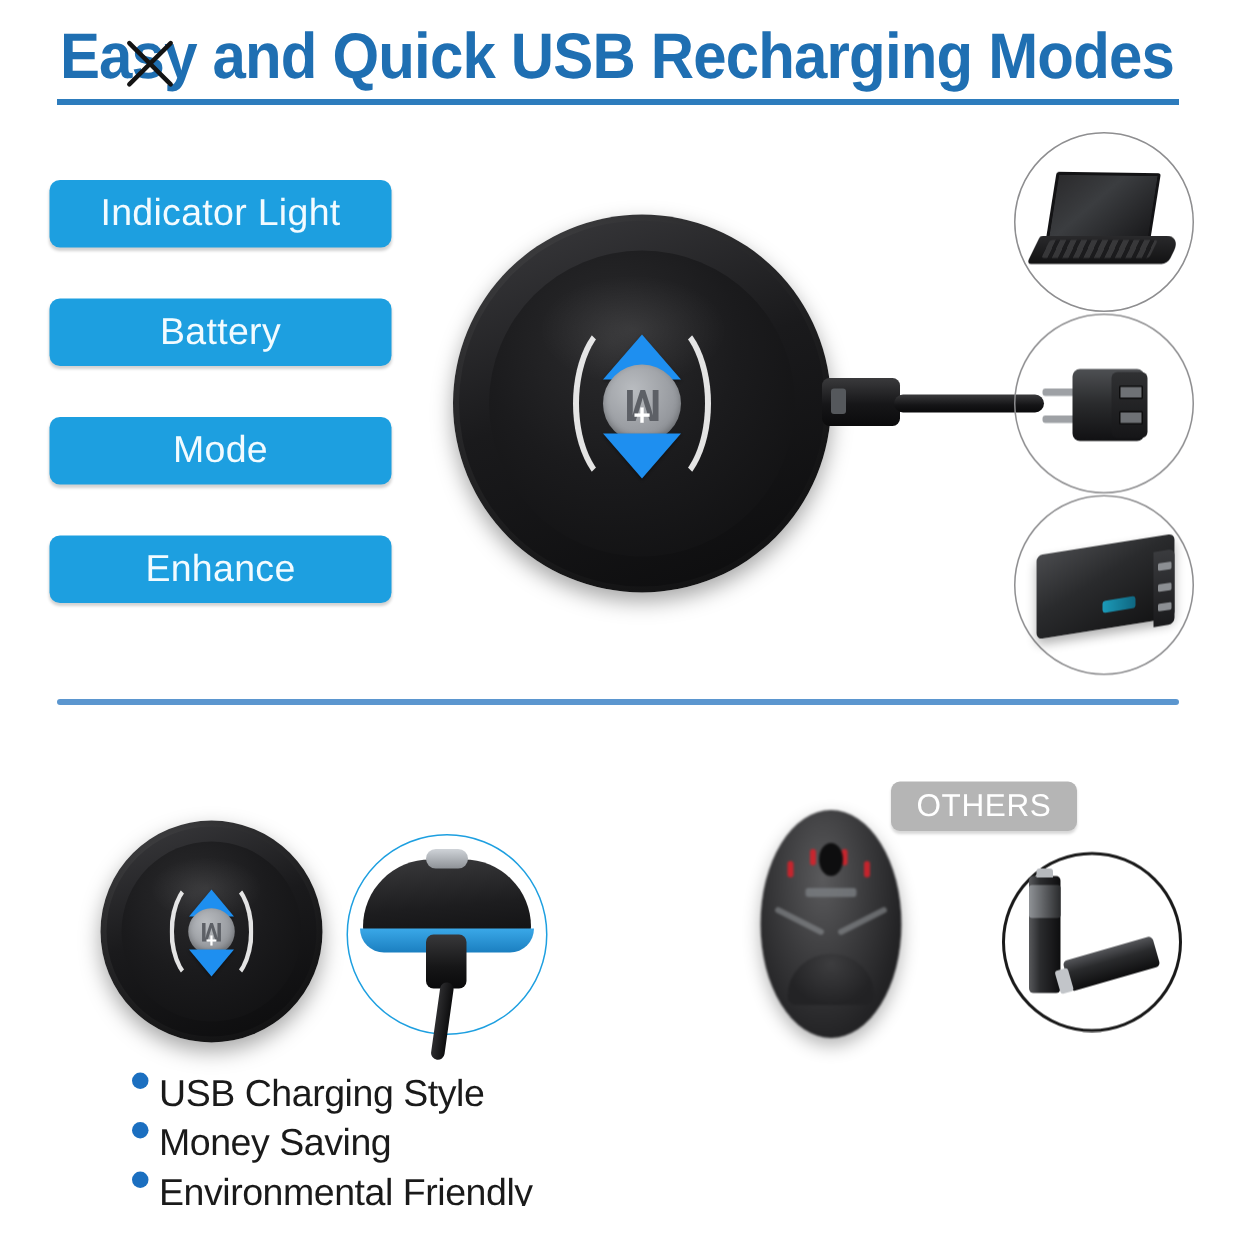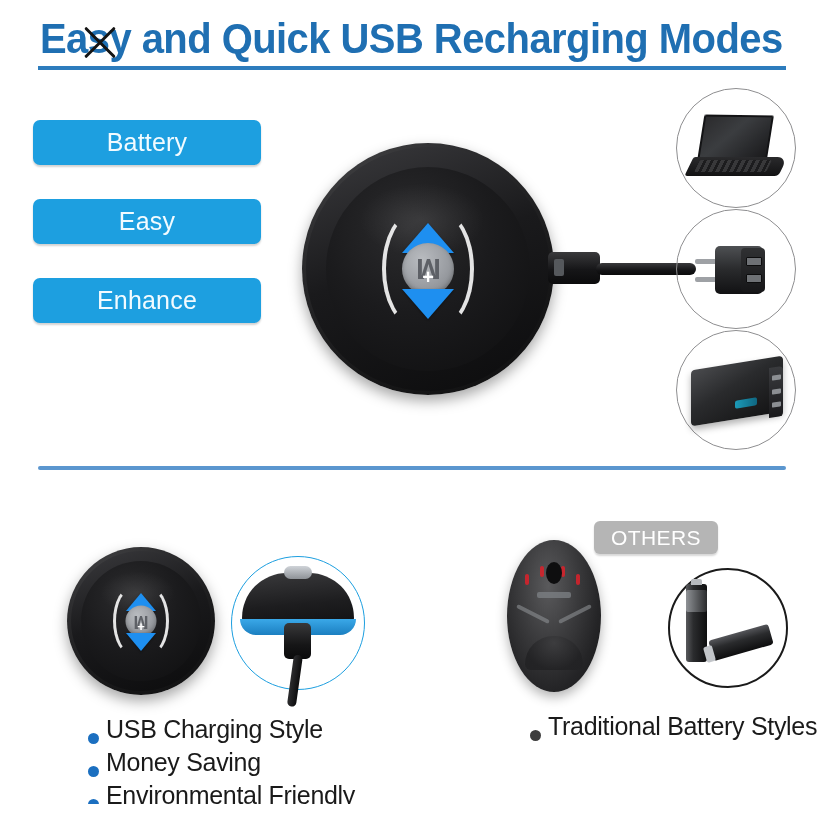--- a/index.html
+++ b/index.html
@@ -587,21 +587,21 @@
   .x-mark span:last-child  { transform: rotate(-45deg); }
 
   
   .bullets {
     position: absolute;
   }
   .bullets-ours  { left: 88px; top: 715px; }
   .bullets-other { left: 530px; top: 712px; }
   .bullet-row {
     display: flex;
-    align-items: flex-end;
+    align-items: flex-start;
     margin-bottom: 4px;
     white-space: nowrap;
   }
   .bullet-dot {
     width: 11px;
     height: 11px;
     border-radius: 50%;
     margin-right: 7px;
     flex: none;
   }
@@ -618,24 +618,27 @@
 
 <div id="page">
 
   <div class="title-wrap">
     <span class="title-text">Easy and Quick USB Recharging Modes</span>
   </div>
   <div class="title-rule"></div>
 
   <div class="feature-list">
     <div class="feature-box">
+      <span class="feature-label">Indicator Light</span>
+    </div>
+    <div class="feature-box">
       <span class="feature-label">Battery</span>
     </div>
     <div class="feature-box">
-      <span class="feature-label">Easy</span>
+      <span class="feature-label">Mode</span>
     </div>
     <div class="feature-box">
       <span class="feature-label">Enhance</span>
     </div>
   </div>
 
   <div class="hero-device">
     <div class="dev-outer"></div>
     <div class="dev-rim"></div>
     <div class="dev-face">
@@ -748,20 +751,14 @@
     <div class="bullet-row">
       <span class="bullet-dot dot-blue"></span>
       <span class="bullet-text">Money Saving</span>
     </div>
     <div class="bullet-row">
       <span class="bullet-dot dot-blue"></span>
       <span class="bullet-text">Environmental Friendly</span>
     </div>
   </div>
 
-  <div class="bullets bullets-other">
-    <div class="bullet-row">
-      <span class="bullet-dot dot-dark"></span>
-      <span class="bullet-text">Traditional Battery Styles</span>
-    </div>
-  </div>
 
 </div>
 
 </body></html>

